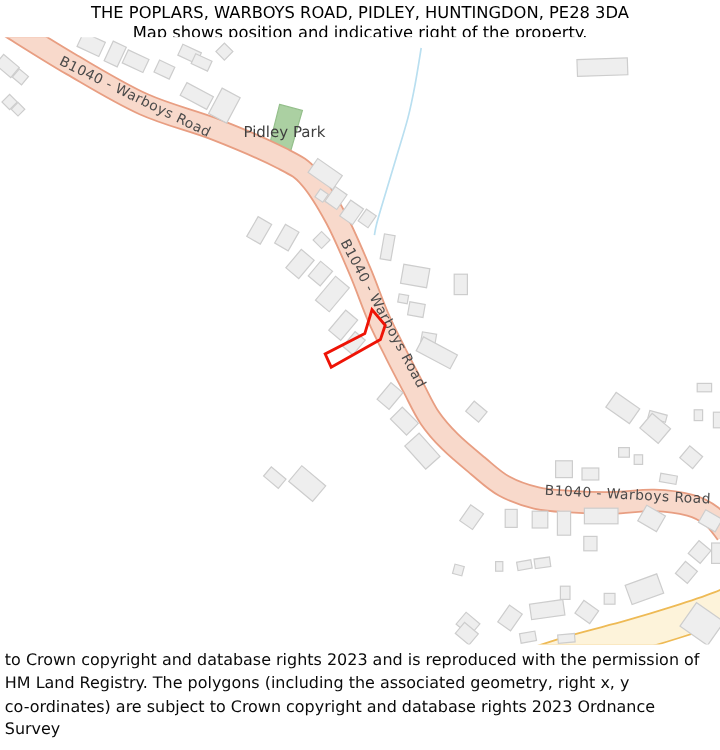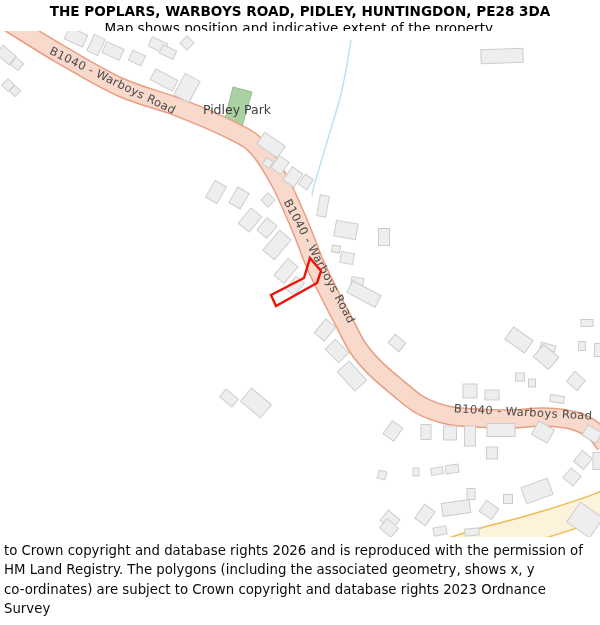--- a/index.html
+++ b/index.html
@@ -1,32 +1,32 @@
 <!DOCTYPE html>
 <html><head>
 <meta charset="utf-8">
 <style>
   html,body{margin:0;padding:0;background:#fff;}
   .page{position:relative;width:600px;height:625px;background:#ffffff;overflow:hidden;
         font-family:"DejaVu Sans",sans-serif;color:#000;}
   .header{position:absolute;top:0;left:0;width:600px;text-align:center;padding-top:3px;}
-  .header .title{font-size:13.6px;line-height:17px;color:#000;font-weight:bold;}
+  .header .title{font-size:13.6px;line-height:17px;color:#000;}
   .header .subtitle{font-size:13.6px;line-height:17px;color:#000;}
   .map-canvas{position:absolute;top:31px;left:0;width:600px;height:506px;background:#fff;}
   .map-canvas svg{display:block;}
   .footer{position:absolute;top:537px;left:0;width:592px;padding:4px 4px 0 4px;
           font-size:13.3px;line-height:19.4px;color:#0a0a0a;}
 </style>
 </head>
 <body>
 
 <div class="page">
   <div class="header">
     <div class="title">THE POPLARS, WARBOYS ROAD, PIDLEY, HUNTINGDON, PE28 3DA</div>
-    <div class="subtitle">Map shows position and indicative extent of the property.</div>
+    <div class="subtitle">Map shows position and indicative right of the property.</div>
   </div>
 
   <div class="map-canvas" id="map">
       <svg width="600" height="506" viewBox="0 31 600 506">
         <rect x="0" y="31" width="600" height="506" fill="#ffffff"></rect>
         <g>
           <polygon points="233,87 252,92 239,137 222,131" fill="#abd0a2" stroke="#94bf8b" stroke-width="1"></polygon>
         </g>
         <g>
           <path d="M351 40C350.1666666666667 45 347.8333333333333 60.333333333333336 346 70C344.1666666666667 79.66666666666667 342.6666666666667 87.66666666666667 340 98C337.3333333333333 108.33333333333333 333.1666666666667 121.33333333333333 330 132C326.8333333333333 142.66666666666666 323.6666666666667 153 321 162C318.3333333333333 171 315.5 180.33333333333334 314 186C312.5 191.66666666666666 312.3333333333333 194.33333333333334 312 196" fill="none" stroke="#b9dff0" stroke-width="1.4"></path>
@@ -123,18 +123,18 @@
           <text transform="translate(523 416) rotate(3)" text-anchor="middle" fill="#4a4a4a" font-size="11.5" letter-spacing="0.4" font-family="&quot;DejaVu Sans&quot;,sans-serif">B1040 - Warboys Road</text>
           <text x="237" y="114" text-anchor="middle" fill="#3f3f3f" font-size="12.5" font-family="&quot;DejaVu Sans&quot;,sans-serif">Pidley Park</text>
         </g>
         <g>
           <polygon points="310,258 321,271 317,283 276,306 271,295 304,278" fill="none" stroke="#ee1306" stroke-width="2.4" stroke-linejoin="miter"></polygon>
         </g>
       </svg>
     </div>
 
   <div class="footer">
-    <div>to Crown copyright and database rights 2026 and is reproduced with the permission of</div>
-    <div>HM Land Registry. The polygons (including the associated geometry, shows x, y</div>
+    <div>to Crown copyright and database rights 2023 and is reproduced with the permission of</div>
+    <div>HM Land Registry. The polygons (including the associated geometry, right x, y</div>
     <div>co-ordinates) are subject to Crown copyright and database rights 2023 Ordnance Survey</div>
 
   </div>
 </div>
 
 </body></html>

